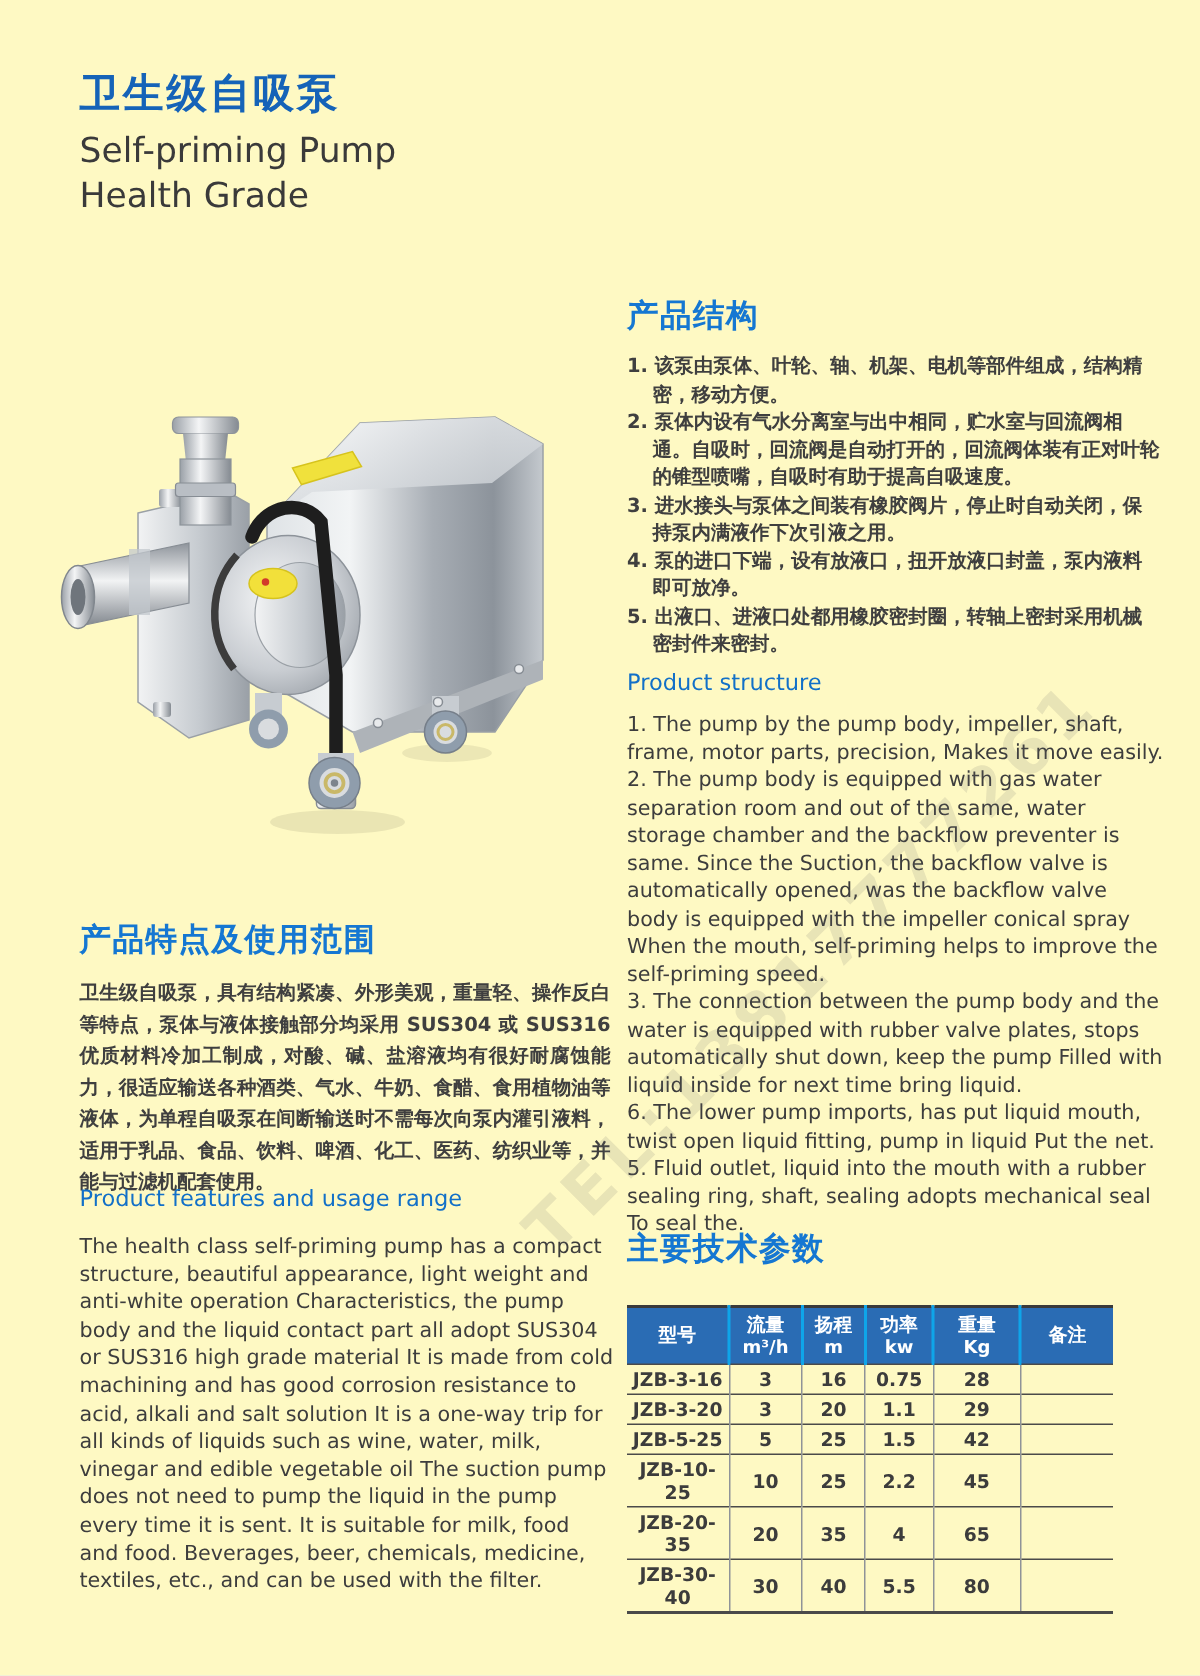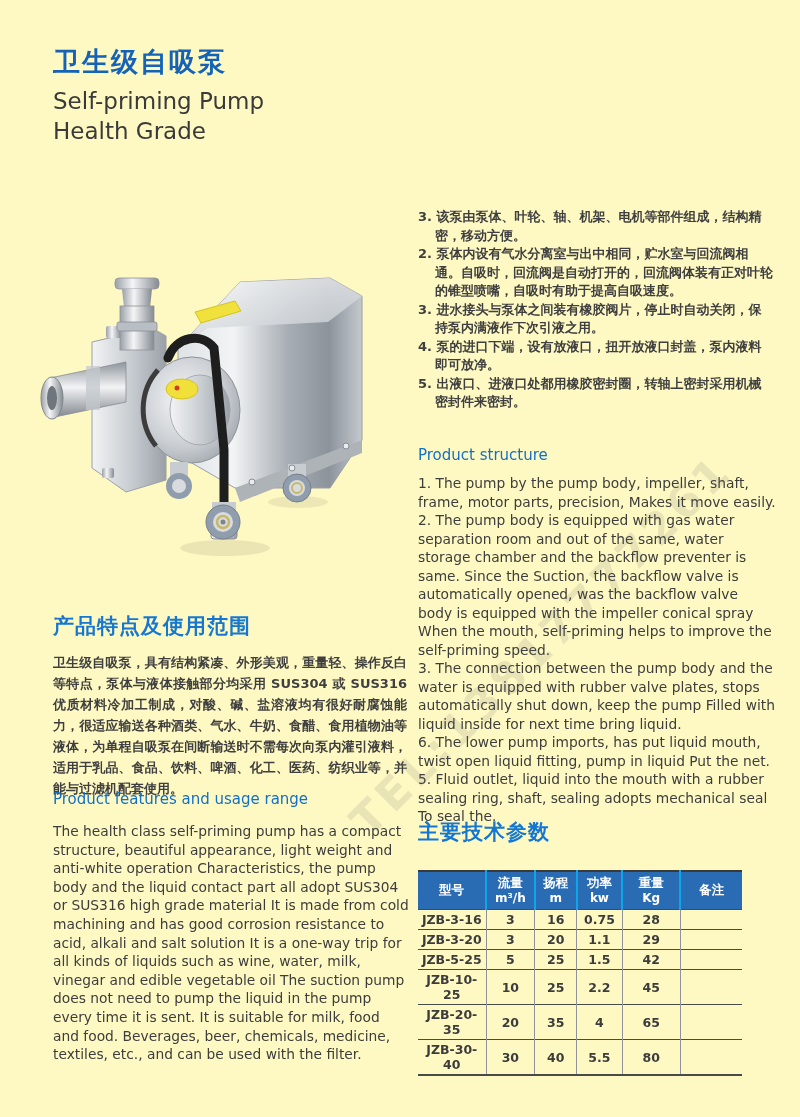--- a/index.html
+++ b/index.html
@@ -174,22 +174,23 @@
       <circle cx="193" cy="272" r="6" fill="none" stroke="#c9b868" stroke-width="2.5"></circle>
       <circle cx="193" cy="272" r="2.5" fill="#7d848c"></circle>
 
       <circle cx="222" cy="232" r="3" fill="#e8eaec" stroke="#878d94"></circle>
       <circle cx="262" cy="218" r="3" fill="#e8eaec" stroke="#878d94"></circle>
       <circle cx="316" cy="196" r="3" fill="#e8eaec" stroke="#878d94"></circle>
     </svg>
   </div>
 
   <div class="structure-cn">
+    <div class="h-cn">产品结构</div>
     <div class="items">
-        <div class="cn-item">3. 该泵由泵体、叶轮、轴、机架、电机等部件组成，结构精密，移动方便。</div>
+        <div class="cn-item">1. 该泵由泵体、叶轮、轴、机架、电机等部件组成，结构精密，移动方便。</div>
         <div class="cn-item">2. 泵体内设有气水分离室与出中相同，贮水室与回流阀相通。自吸时，回流阀是自动打开的，回流阀体装有正对叶轮的锥型喷嘴，自吸时有助于提高自吸速度。</div>
         <div class="cn-item">3. 进水接头与泵体之间装有橡胶阀片，停止时自动关闭，保持泵内满液作下次引液之用。</div>
         <div class="cn-item">4. 泵的进口下端，设有放液口，扭开放液口封盖，泵内液料即可放净。</div>
         <div class="cn-item">5. 出液口、进液口处都用橡胶密封圈，转轴上密封采用机械密封件来密封。</div>
       </div>
   </div>
 
   <div class="structure-en">
     <div class="h-en">Product structure</div>
     <div class="items">

